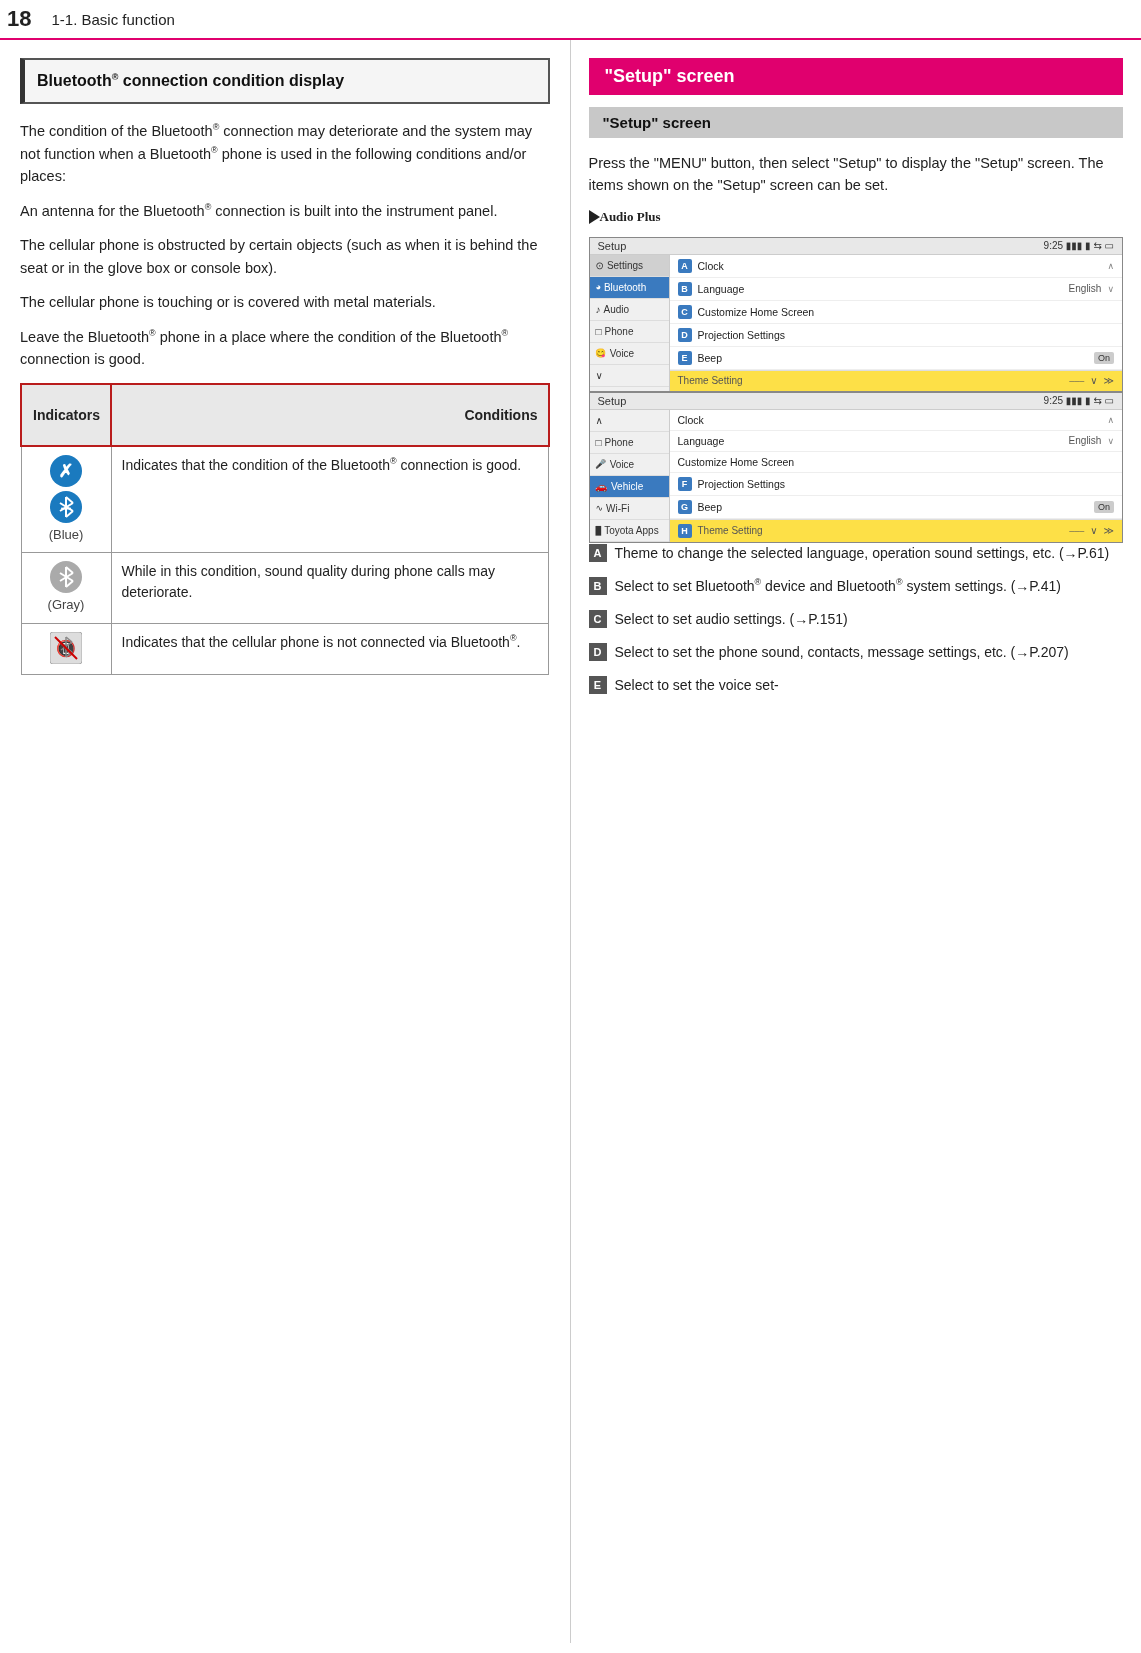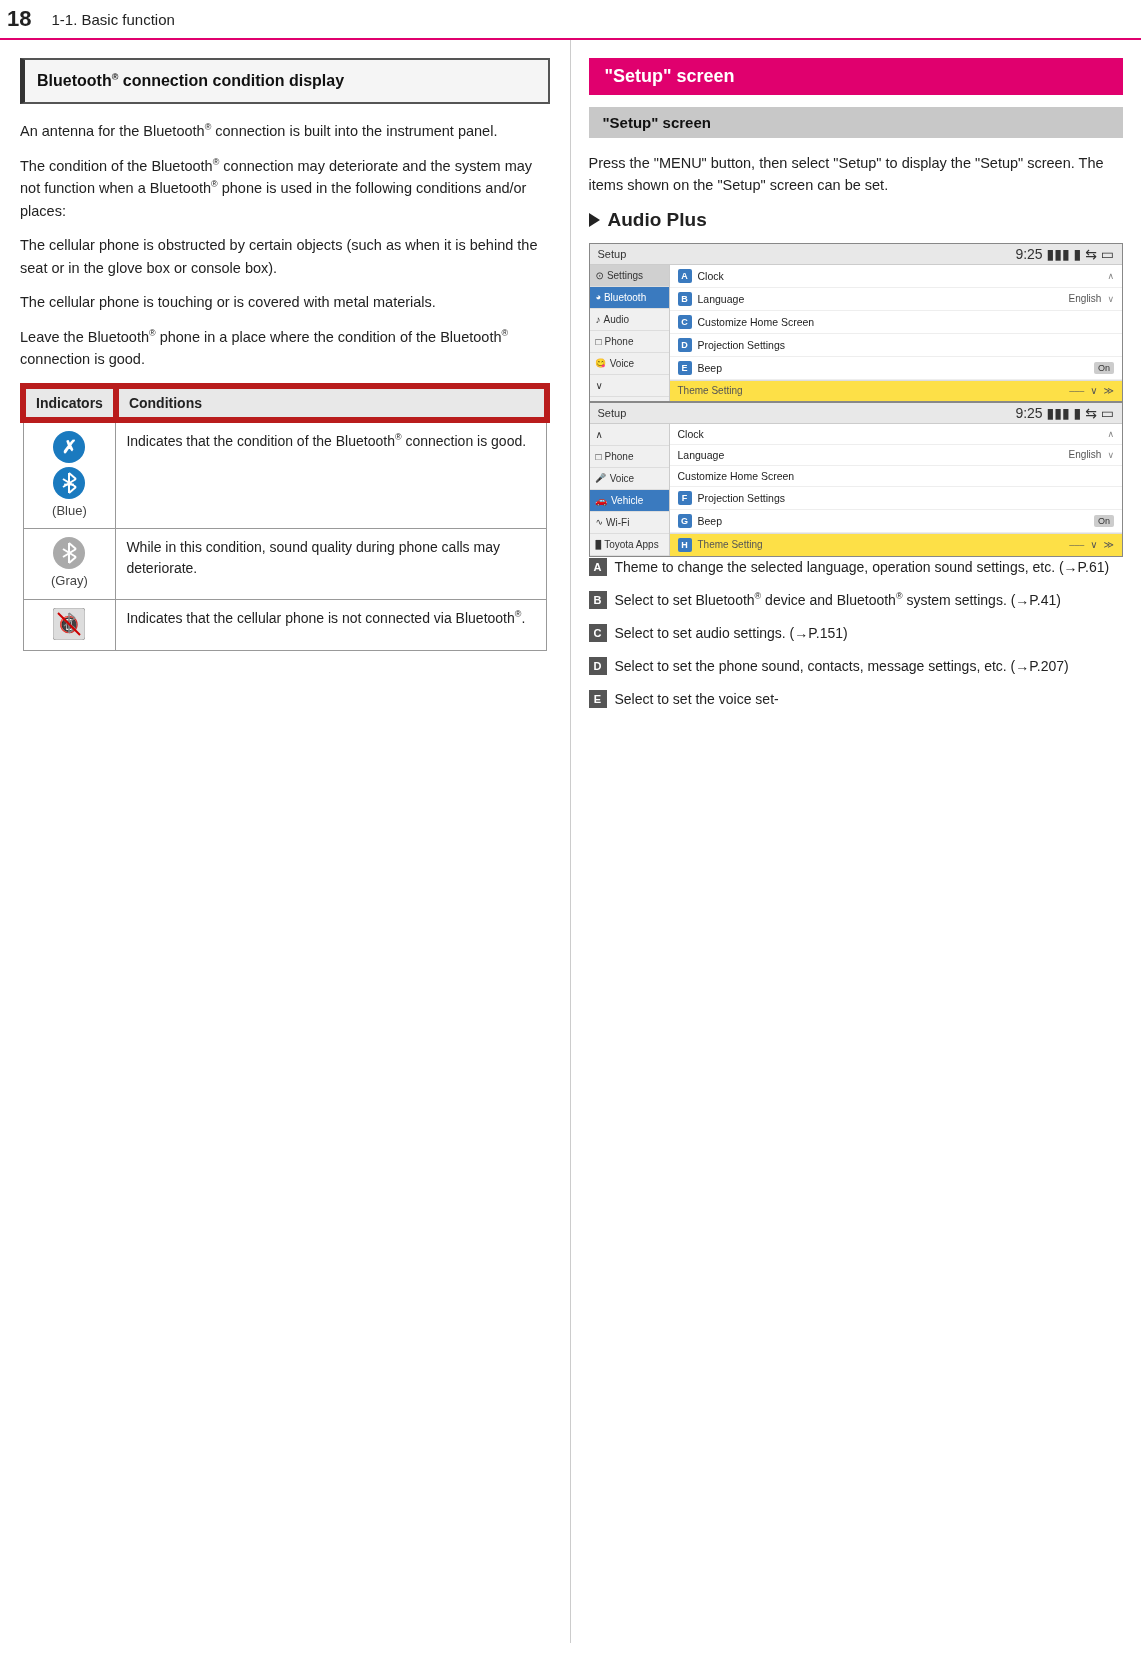--- a/index.html
+++ b/index.html
@@ -107,23 +107,23 @@
 
     
     .indicator-table {
       width: 100%;
       border-collapse: collapse;
       margin-top: 10px;
       font-size: 14px;
     }
     .indicator-table th {
       background: #e8e8e8;
-      border: 6px solid #b91c1c;
-      padding: 6px 10px;
-      text-align: left;
+      border: 2px solid #b91c1c;
+      padding: 22px 10px;
+      text-align: right;
       font-weight: bold;
     }
     .indicator-table td {
       border: 1px solid #999;
       padding: 8px 10px;
       vertical-align: top;
       line-height: 1.5;
     }
     .indicator-table .icon-cell {
       text-align: center;
@@ -159,21 +159,21 @@
       display: flex;
       justify-content: space-between;
       align-items: center;
       padding: 2px 8px;
       background: #e8e8e8;
       border-bottom: 1px solid #ccc;
       font-size: 10.5px;
       color: #333;
     }
     .screen-status-left { font-size: 11px; }
-    .screen-status-right { font-size: 14px; display: flex; gap: 3px; align-items: center; }
+    .screen-status-right { font-size: 10px; display: flex; gap: 3px; align-items: center; }
     .screen-body {
       display: flex;
     }
     .screen-sidebar {
       width: 80px;
       border-right: 1px solid #ccc;
       background: #f0f0f0;
     }
     .screen-sidebar-item {
       padding: 5px 6px;
@@ -243,24 +243,24 @@
       font-size: 10px;
       background: #fde047;
       gap: 6px;
       color: #555;
     }
 
     
     .audio-plus-line {
       display: flex;
       align-items: center;
-      gap: 8px;
       margin-bottom: 12px;
-      font-size: 19px;
-      font-weight: bold;
+      font-size: 13px;
+      font-weight: bold;
+      font-family: Liberation Serif, serif;
     }
     .triangle-right {
       width: 0;
       height: 0;
       border-top: 7px solid transparent;
       border-bottom: 7px solid transparent;
       border-left: 11px solid #222;
       flex-shrink: 0;
     }
 
@@ -297,24 +297,24 @@
 
 <div class="content-wrapper">
 
   <div class="left-col">
 
     <div class="section-heading-box">
       <h2>Bluetooth<sup>®</sup> connection condition display</h2>
     </div>
 
     <p class="body-para">
-      An antenna for the Bluetooth<sup>®</sup> connection is built into the instrument panel.
+      The condition of the Bluetooth<sup>®</sup> connection may deteriorate and the system may not function when a Bluetooth<sup>®</sup> phone is used in the following conditions and/or places:
     </p>
     <p class="body-para">
-      The condition of the Bluetooth<sup>®</sup> connection may deteriorate and the system may not function when a Bluetooth<sup>®</sup> phone is used in the following conditions and/or places:
+      An antenna for the Bluetooth<sup>®</sup> connection is built into the instrument panel.
     </p>
     <p class="body-para">
       The cellular phone is obstructed by certain objects (such as when it is behind the seat or in the glove box or console box).
     </p>
     <p class="body-para">
       The cellular phone is touching or is covered with metal materials.
     </p>
     <p class="body-para">
       Leave the Bluetooth<sup>®</sup> phone in a place where the condition of the Bluetooth<sup>®</sup> connection is good.
     </p>

